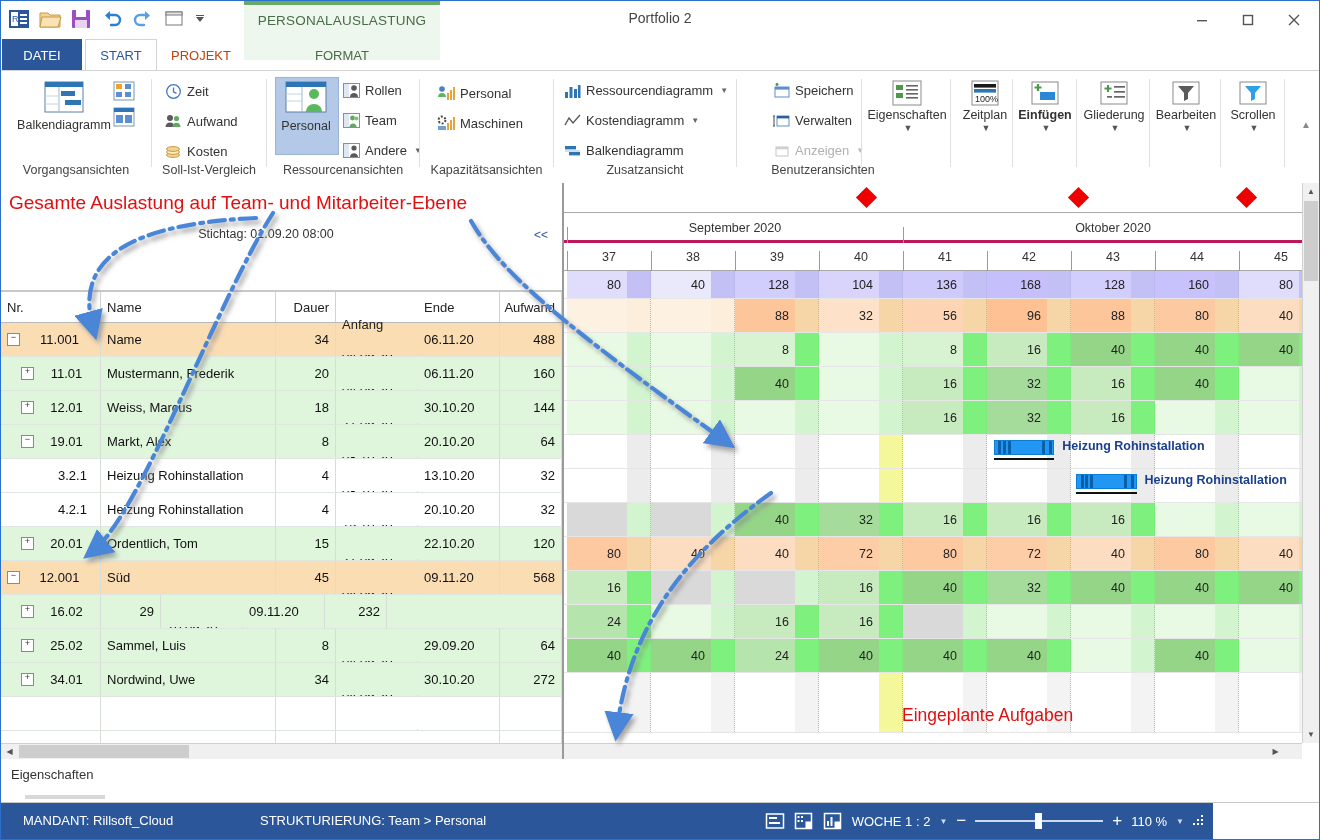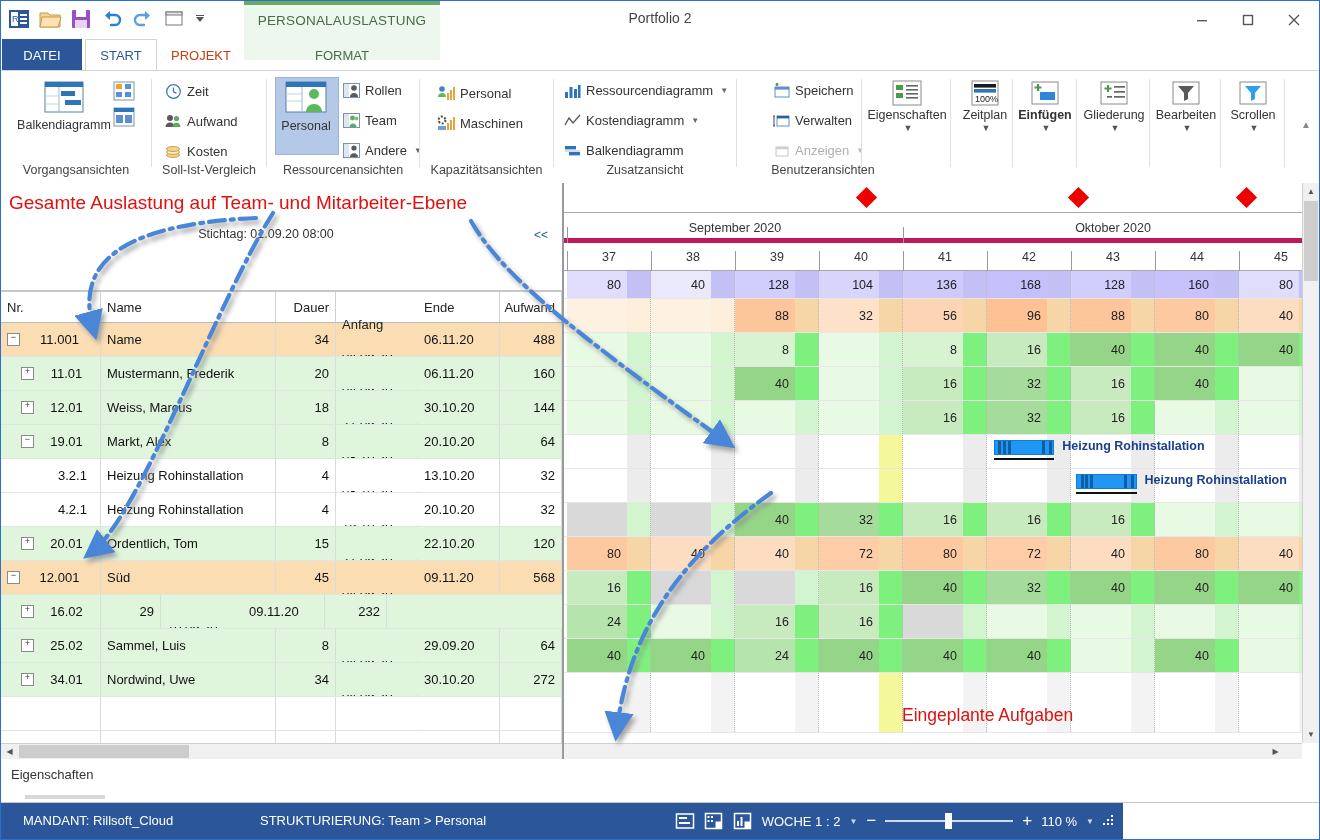--- a/index.html
+++ b/index.html
@@ -100,21 +100,21 @@
             cursor:default;flex:0 0 auto;}
   .nr-inner{display:flex;align-items:center;width:100%;}
   .nr-txt{flex:1;text-align:center;}
 
   
   .rhead-milestone{position:absolute;left:0;top:0;width:738px;height:30px;
                    border-bottom:1px solid #a9a9a9;box-sizing:border-box;background:#fff;}
   .diamond{position:absolute;top:7px;width:15px;height:15px;background:#ee0000;
            transform:rotate(45deg);}
   .rhead-month{position:absolute;left:0;top:30px;width:738px;height:30px;
-               border-bottom:5px solid #be185d;box-sizing:border-box;background:#fff;text-decoration:underline;}
+               border-bottom:3px solid #be185d;box-sizing:border-box;background:#fff;text-decoration:underline;}
   .mcell{position:absolute;top:0;height:29px;display:flex;align-items:center;
          justify-content:center;font-size:12.5px;color:#333;box-sizing:border-box;}
   .mtick{position:absolute;top:14px;width:1px;height:16px;background:#9a9a9a;}
   .rhead-week{position:absolute;left:0;top:60px;width:738px;height:28px;
               border-bottom:1px solid #a9a9a9;box-sizing:border-box;background:#fff;}
   .wkcell{position:absolute;top:0;height:27px;display:flex;align-items:center;
           justify-content:center;font-size:12.5px;color:#333;}
   .wktick{position:absolute;top:8px;width:1px;height:20px;background:#9a9a9a;}
   .gridbody{position:absolute;left:0;top:88px;width:738px;}
   .grow{position:relative;height:34px;border-bottom:1px solid #e6e6e6;
@@ -154,21 +154,21 @@
                      background:#cdcdcd;}
 
   
   .paneStrip{position:absolute;left:0;top:758px;width:1318px;height:44px;background:#fff;
              border-bottom:1px solid #c8c8c8;box-sizing:border-box;}
   .paneStrip .ptab{position:absolute;left:10px;top:8px;font-size:13px;color:#333;}
   .paneStrip .pbar{position:absolute;left:24px;top:36px;width:80px;height:4px;
                    background:#d8d8d8;}
 
   
-  .statusbar{position:absolute;left:0;top:802px;width:1122px;height:36px;
+  .statusbar{position:absolute;left:0;top:802px;width:1212px;height:36px;
              background:#2b579a;color:#fff;}
   .sb-txt{position:absolute;top:10px;font-size:13px;color:#fff;white-space:nowrap;}
   .sb-right{position:absolute;right:8px;top:0;height:36px;display:flex;
             align-items:center;gap:9px;}
   .sb-ico{width:20px;height:20px;display:block;}
   .zoom-slider{position:relative;width:128px;height:16px;display:flex;align-items:center;}
   .zoom-track{position:absolute;left:0;top:7px;width:128px;height:2px;background:#cdd9ec;}
   .zoom-thumb{position:absolute;left:60px;top:0;width:7px;height:16px;background:#fff;}
   .sb-sign{font-size:17px;color:#fff;line-height:14px;}
   .grip{width:12px;height:12px;}

